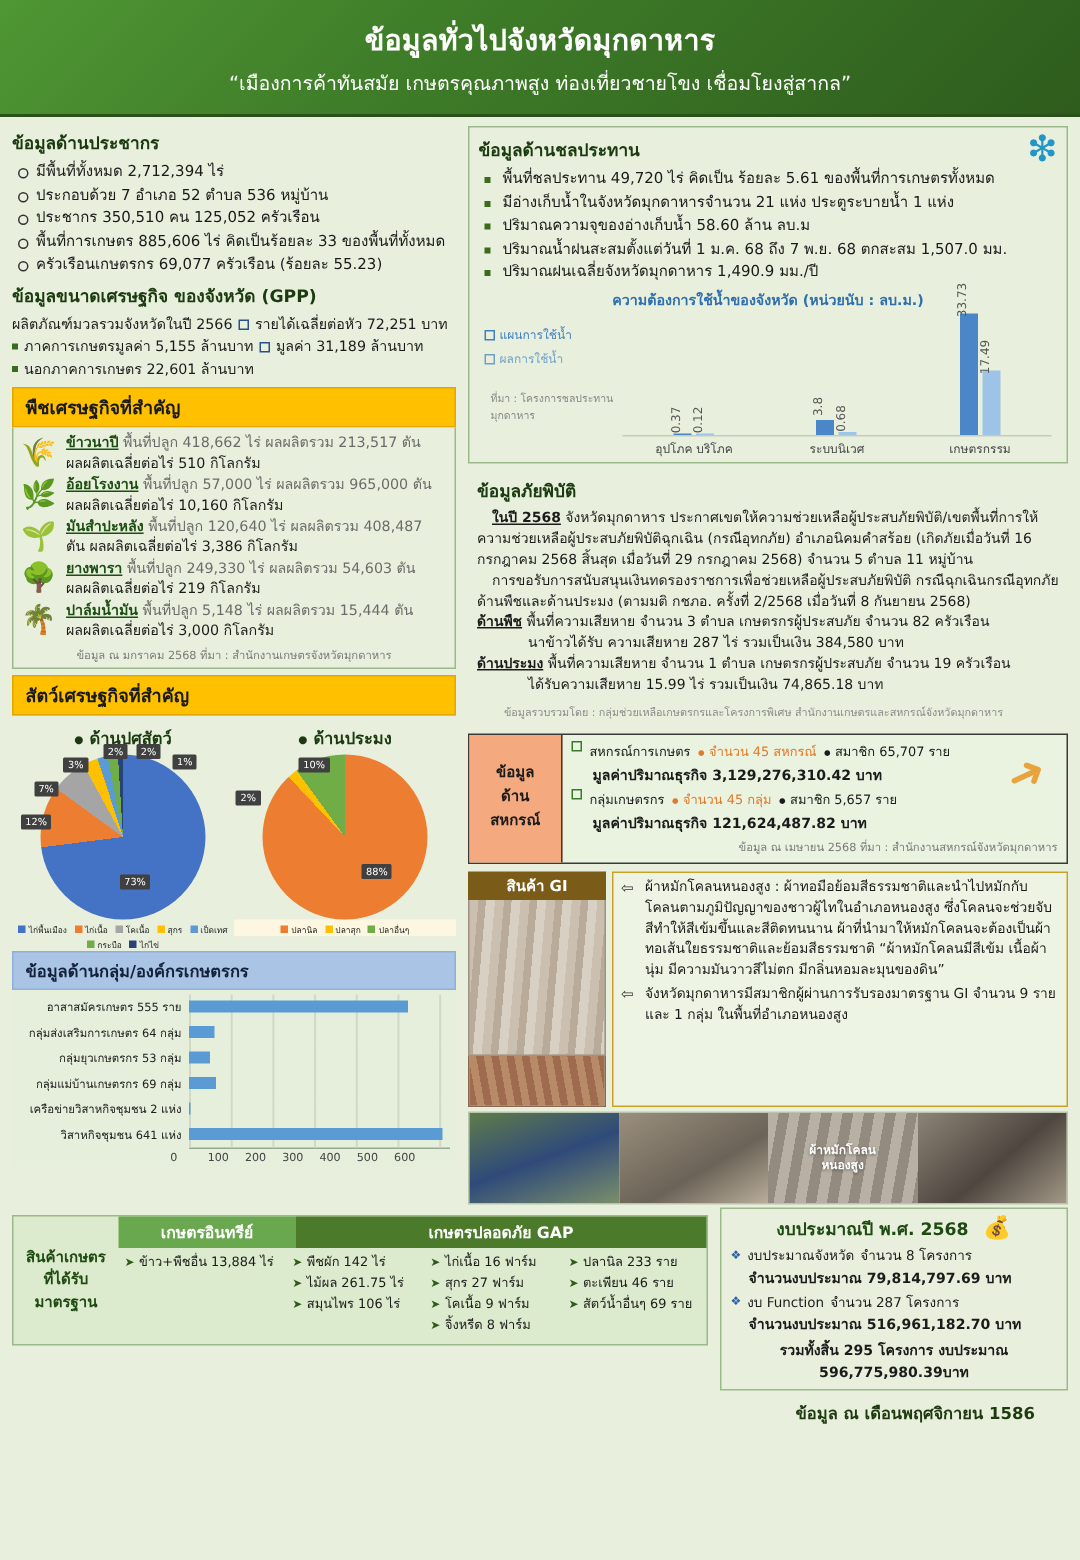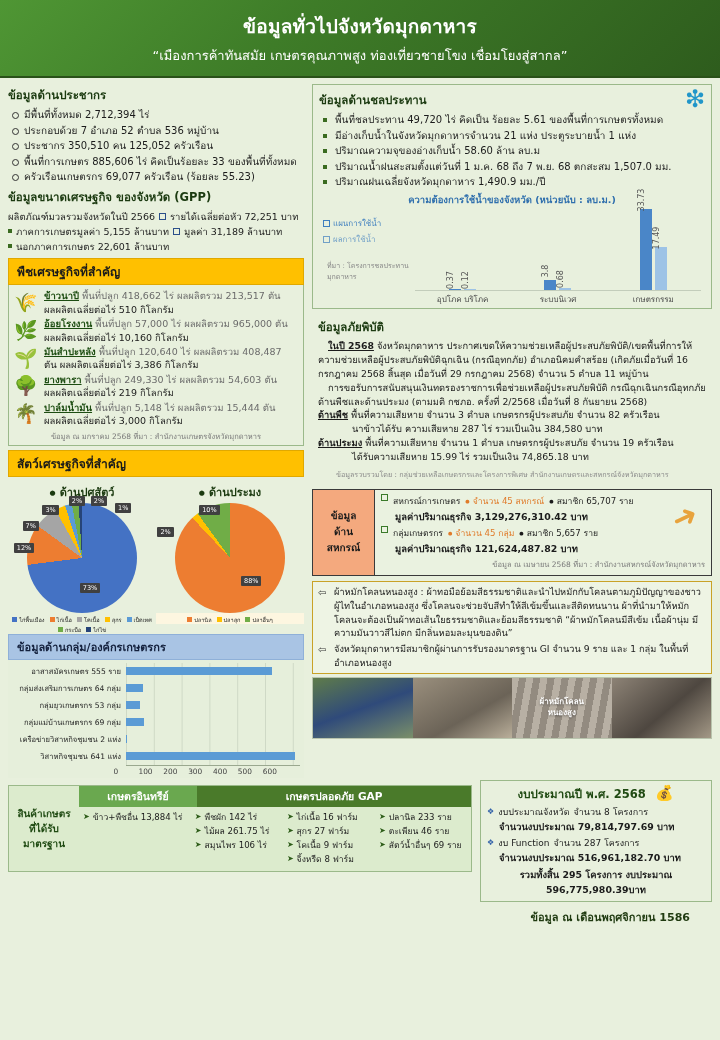--- a/index.html
+++ b/index.html
@@ -486,20 +486,25 @@
           <span>กลุ่มเกษตรกร</span>
           <span class="or dot">จำนวน 45 กลุ่ม</span>
           <span class="dot">สมาชิก 5,657 ราย</span>
         </div>
         <div class="val">มูลค่าปริมาณธุรกิจ 121,624,487.82 บาท</div>
         <div class="src" style="text-align:right;padding-left:2px;">ข้อมูล ณ เมษายน 2568 ที่มา : สำนักงานสหกรณ์จังหวัดมุกดาหาร</div>
       </div>
     </div>
 
     <div class="gi">
+      <div class="gileft">
+        <div class="gihead">สินค้า GI</div>
+        <div class="giimg"></div>
+        <div class="giimg2"></div>
+      </div>
       <div class="giright">
         <div class="girow">
           <div class="gibul">⇦</div>
           <div class="gitxt">ผ้าหมักโคลนหนองสูง : ผ้าทอมือย้อมสีธรรมชาติและนำไปหมักกับโคลนตามภูมิปัญญาของชาวผู้ไทในอำเภอหนองสูง ซึ่งโคลนจะช่วยจับสีทำให้สีเข้มขึ้นและสีติดทนนาน ผ้าที่นำมาให้หมักโคลนจะต้องเป็นผ้าทอเส้นใยธรรมชาติและย้อมสีธรรมชาติ “ผ้าหมักโคลนมีสีเข้ม เนื้อผ้านุ่ม มีความมันวาวสีไม่ตก มีกลิ่นหอมละมุนของดิน”</div>
         </div>
         <div class="girow" style="margin-top:2px;">
           <div class="gibul">⇦</div>
           <div class="gitxt">จังหวัดมุกดาหารมีสมาชิกผู้ผ่านการรับรองมาตรฐาน GI จำนวน 9 ราย และ 1 กลุ่ม ในพื้นที่อำเภอหนองสูง</div>
         </div>
       </div>

